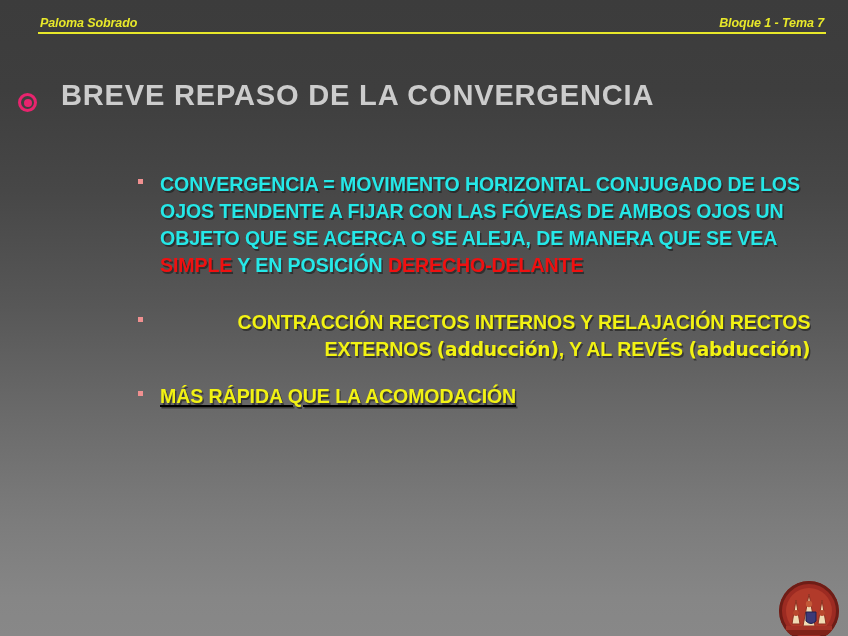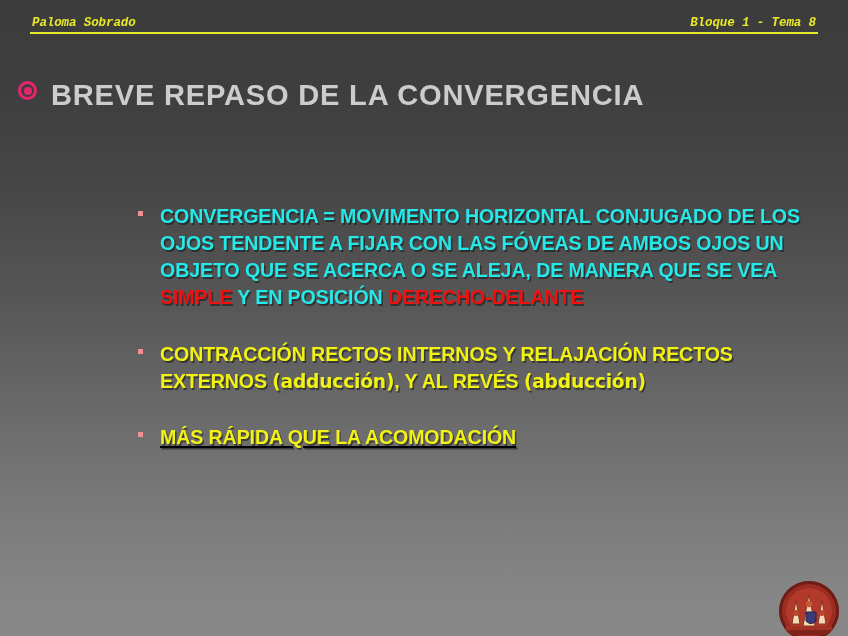--- a/index.html
+++ b/index.html
@@ -22,49 +22,48 @@
         #7c7c7c 82%,
         #868686 94%,
         #888888 100%);
     font-family: "Liberation Sans", sans-serif;
     -webkit-font-smoothing: antialiased;
   }
 
   
   #header {
     position: absolute;
-    left: 30px;
+    left: 38px;
     top: 10px;
     width: 788px;
     height: 24px;
     border-bottom: 2px solid #e8e82a;
     box-sizing: border-box;
-    font-family: Liberation Mono, monospace;
   }
   .hdr-text {
     position: absolute;
     bottom: 2px;
     font-style: italic;
     font-weight: bold;
     font-size: 12.5px;
     letter-spacing: -0.1px;
     color: #e8e82a;
     white-space: nowrap;
   }
   #hdr-left  { left: 2px; }
   #hdr-right { right: 2px; }
 
   
   #title-row {
     position: absolute;
     left: 18px;
     top: 78px;
     display: flex;
-    align-items: flex-start;
-    gap: 14px;
+    align-items: flex-end;
+    gap: 24px;
   }
   .title-bullet {
     width: 19px;
     height: 19px;
     border-radius: 50%;
     border: 3px solid #e8246e;
     box-sizing: border-box;
     display: flex;
     align-items: center;
     justify-content: center;
@@ -128,22 +127,22 @@
   .red    { color: #f01010; }
 
   
   .geo {
     font-family: "DejaVu Sans", sans-serif;
     font-weight: bold;
     letter-spacing: -0.2px;
     font-size: 19.5px;
   }
 
-  .gap-1 { margin-bottom: 30px; margin-top: 32px; }
-  .gap-2 { margin-bottom: 28px; }
+  .gap-1 { margin-bottom: 30px; }
+  .gap-2 { margin-bottom: 19px; text-align: right; }
   .gap-3 { margin-bottom: 26px; }
 
   
   #emblem {
     position: absolute;
     right: 8px;
     bottom: -6px;
     width: 62px;
     height: 62px;
     border-radius: 50%;
@@ -151,21 +150,21 @@
   }
   #emblem svg { display: block; }
 </style>
 </head>
 <body>
 
 <div id="slide">
 
   <div id="header">
     <div class="hdr-text" id="hdr-left">Paloma Sobrado</div>
-    <div class="hdr-text" id="hdr-right">Bloque 1 - Tema 8</div>
+    <div class="hdr-text" id="hdr-right">Bloque 1 - Tema 7</div>
   </div>
 
   <div id="title-row">
     <span class="title-bullet">
         <i></i>
       </span>
     <div id="title-text">BREVE REPASO DE LA CONVERGENCIA</div>
   </div>
 
   <div id="body">

